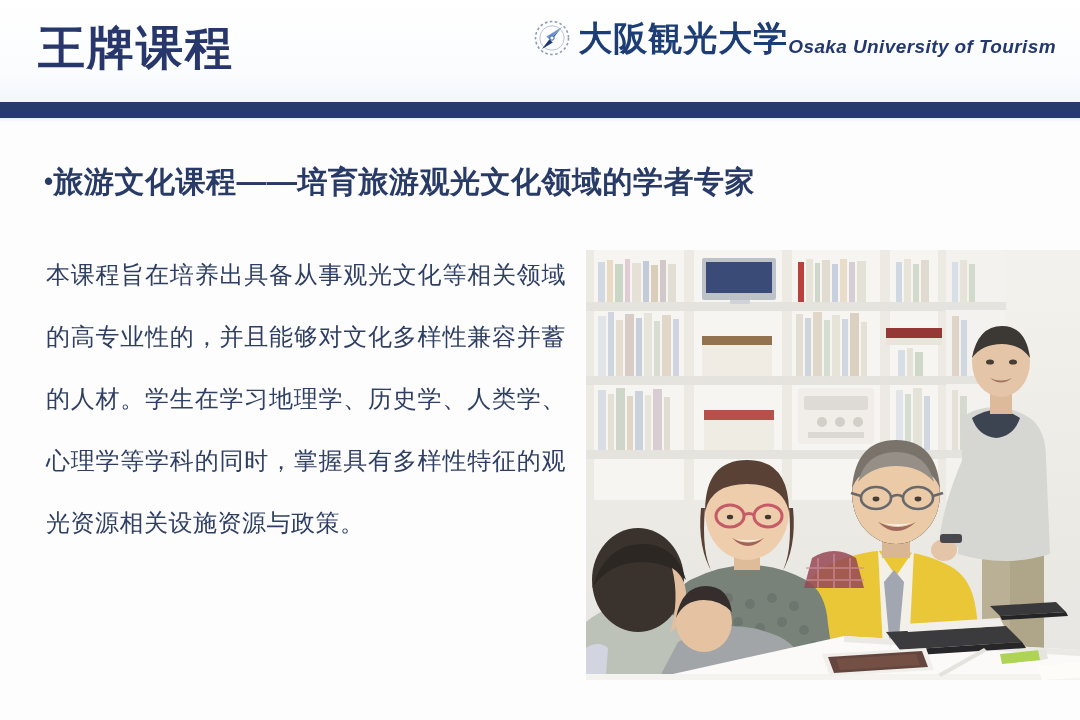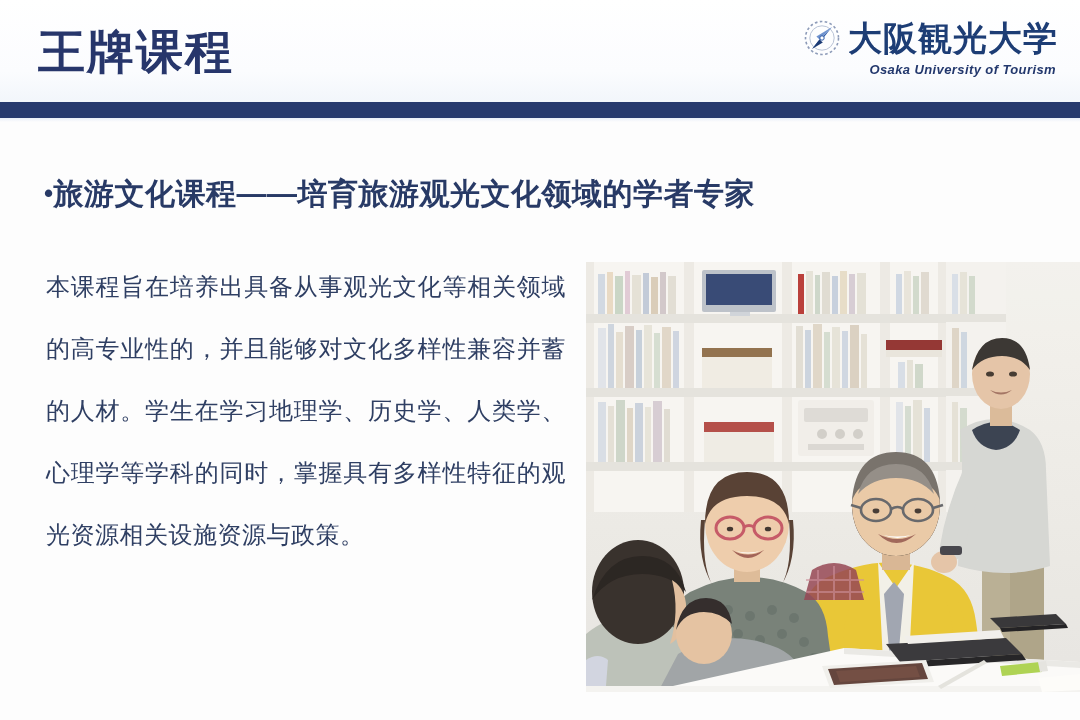--- a/index.html
+++ b/index.html
@@ -30,20 +30,21 @@
   #page-title {
     position: absolute;
     left: 38px;
     top: 24px;
     font-size: 47px;
     font-weight: bold;
     letter-spacing: 2px;
     color: #27366b;
     line-height: 1.2;
     white-space: nowrap;
+    font-family: Liberation Mono, monospace;
   }
   #header-rule {
     position: absolute;
     left: 0;
     top: 102px;
     width: 1080px;
     height: 16px;
     background: #273a6e;
   }
   #header-rule-shadow {
@@ -54,21 +55,21 @@
     height: 4px;
     background: linear-gradient(#e9eff8, #fdfdfd);
   }
 
   
   #logo {
     position: absolute;
     right: 22px;
     top: 18px;
     display: flex;
-    flex-direction: column;
+    flex-direction: row;
     align-items: flex-end;
   }
   #logo-top-row {
     display: flex;
     align-items: center;
     gap: 6px;
   }
   #logo-mark {
     width: 40px;
     height: 40px;
@@ -78,33 +79,33 @@
     font-size: 34px;
     font-weight: bold;
     color: #1d3d75;
     letter-spacing: 1px;
     line-height: 1;
     white-space: nowrap;
   }
   #logo-en {
     margin-top: 4px;
     margin-right: 2px;
-    font-size: 13px;
+    font-size: 19px;
     font-weight: bold;
     font-style: italic;
     color: #23386d;
     letter-spacing: 0.4px;
     white-space: nowrap;
   }
 
   
   #content {
     position: absolute;
     left: 0;
-    top: 122px;
+    top: 110px;
     width: 1080px;
     height: 598px;
   }
   #section-heading {
     position: absolute;
     left: 44px;
     top: 52px;
     font-size: 30px;
     font-weight: bold;
     color: #283a66;

